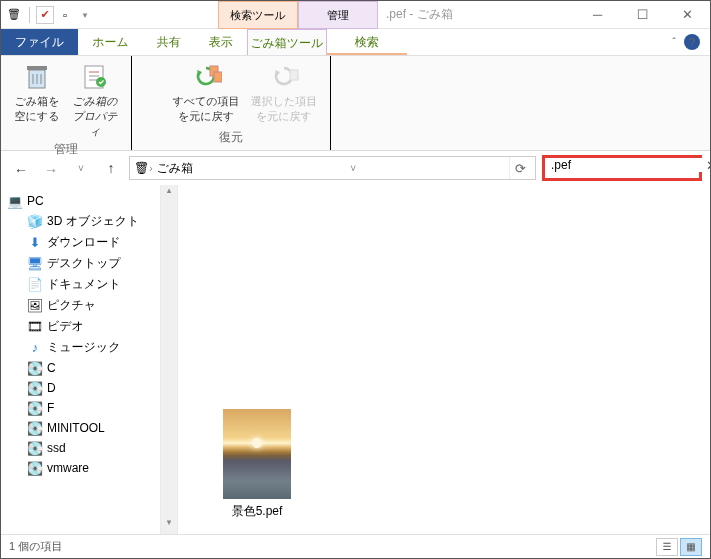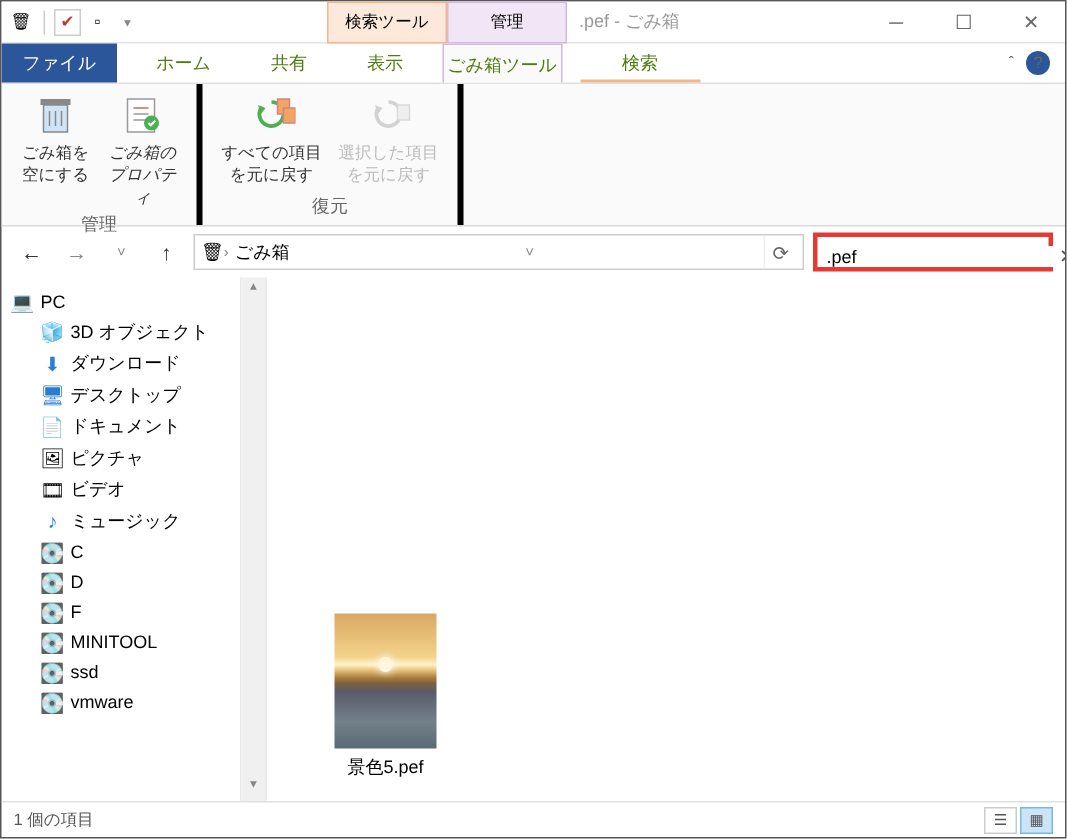--- a/index.html
+++ b/index.html
@@ -10,47 +10,47 @@
 .titlebar-icons .tb-icon { width: 18px; height: 18px; display: flex; align-items: center; justify-content: center; font-size: 11px; }
 .qat-divider { width: 1px; height: 16px; background: #ccc; margin: 0 4px; }
 .context-tabs { display: flex; margin-left: 120px; height: 28px; }
 .ctx-tab { width: 80px; text-align: center; font-size: 11px; line-height: 26px; border: 1px solid #ddd; }
 .ctx-tab.search { background: #fde9dc; border-color: #f4b58a; }
 .ctx-tab.manage { background: #f0e6f5; border-color: #d4b8e0; }
 .title-text { font-size: 12px; color: #999; margin-left: 8px; }
 .win-controls { margin-left: auto; display: flex; }
 .win-btn { width: 45px; height: 28px; display: flex; align-items: center; justify-content: center; font-size: 13px; color: #666; }
 
-.ribbon-tabs { height: 27px; display: flex; border-bottom: 1px solid #e0e0e0; gap: 12px; }
+.ribbon-tabs { height: 27px; display: flex; border-bottom: 1px solid #e0e0e0; }
 .rtab { padding: 0 14px; font-size: 12px; line-height: 27px; color: #4d7c0f; }
 .rtab.file { background: #2b579a; color: #fff; }
 .rtab.ctx { width: 80px; text-align: center; padding: 0; }
 .rtab.ctx.search { border-bottom: 2px solid #f4b58a; }
 .rtab.ctx.manage { border: 1px solid #d4b8e0; border-bottom: none; background: #fafafa; }
 .help-area { margin-left: auto; display: flex; align-items: center; gap: 8px; padding-right: 10px; }
 .help-area span { font-size: 11px; color: #666; }
 .help-circle { width: 16px; height: 16px; border-radius: 50%; background: #2b579a; color: #fff; font-size: 11px; display: flex; align-items: center; justify-content: center; }
 
 .ribbon { height: 95px; background: #fafafa; border-bottom: 1px solid #dadada; display: flex; }
-.rgroup { display: flex; flex-direction: column; align-items: center; padding: 2px 8px; border-right: 4px solid #000000; }
+.rgroup { display: flex; flex-direction: column; align-items: center; padding: 2px 8px; border-right: 1px solid #000000; }
 .rgroup-items { display: flex; gap: 2px; flex: 1; }
 .rbtn { display: flex; flex-direction: column; align-items: center; justify-content: flex-start; padding: 2px 4px; width: 56px; font-size: 11px; color: #333; text-align: center; }
 .rbtn.disabled { color: #bbb; }
 .rbtn .ricon { width: 32px; height: 32px; margin-bottom: 2px; display: flex; align-items: center; justify-content: center; }
 .rgroup-label { font-size: 12px; color: #666; padding-bottom: 2px; }
 
 .nav-row { height: 34px; display: flex; align-items: center; padding: 0 8px; gap: 6px; }
 .nav-arrow { width: 24px; height: 24px; display: flex; align-items: center; justify-content: center; font-size: 14px; color: #888; }
 .nav-arrow.enabled { color: #333; }
 .addr-bar { flex: 1; height: 24px; border: 1px solid #ccc; display: flex; align-items: center; padding: 0 4px; font-size: 12px; }
 .addr-bar .crumb { padding: 0 4px; }
 .addr-bar .chev { color: #888; font-size: 10px; }
 .addr-ref { width: 22px; display:flex; align-items:center; justify-content:center; color:#666; border-left:1px solid #eee; height:100%; margin-left:auto; font-size:13px; }
 .addr-drop { width:16px; text-align:center; color:#888; font-size:10px; }
-.search-box { width: 160px; height: 26px; border: 3px solid #e53935; display: flex; align-items: flex-end; padding: 0 6px; font-size: 12px; }
+.search-box { width: 160px; height: 26px; border: 3px solid #e53935; display: flex; align-items: flex-start; padding: 0 6px; font-size: 12px; }
 .search-box input { border: none; outline: none; flex: 1; font-size: 12px; }
 .search-clear { font-size: 13px; color: #555; }
 
 .content { display: flex; height: 349px; }
 .navpane { width: 160px; border-right: 1px solid #eaeaea; overflow-y: auto; padding: 6px 0; }
 .tree-item { display: flex; align-items: center; padding: 2px 6px; font-size: 12px; gap: 4px; }
 .tree-item.root { font-weight: normal; }
 .tree-item .ticon { width: 16px; height: 16px; display: flex; align-items: center; justify-content: center; font-size: 13px; }
 .tree-item.child { padding-left: 26px; }
 .scroll-gutter { width: 17px; background: #f0f0f0; border-right: 1px solid #eaeaea; position: relative; }
@@ -131,21 +131,21 @@
             </svg>
           </div>
         <span style="white-space:pre-line;font-style:italic;">ごみ箱の
 プロパティ</span>
       </div>
     </div>
     <div class="rgroup-label">管理</div>
   </div>
   <div class="rgroup">
     <div class="rgroup-items">
-      <div class="rbtn" style="width:76px;">
+      <div class="rbtn" style="width:76px;margin-left:28px;">
         <div class="ricon">
             <svg width="32" height="28">
               <path d="M16 6 a8 8 0 1 1 -7 4" fill="none" stroke="#4caf50" stroke-width="2.5"></path>
               <polygon points="7,8 12,10 9,14" fill="#4caf50"></polygon>
               <rect x="20" y="4" width="8" height="10" fill="#f4a460" stroke="#c88"></rect>
               <rect x="24" y="10" width="8" height="10" fill="#f4a460" stroke="#c88"></rect>
             </svg>
           </div>
         <span style="white-space:pre-line;">すべての項目
 を元に戻す</span>

